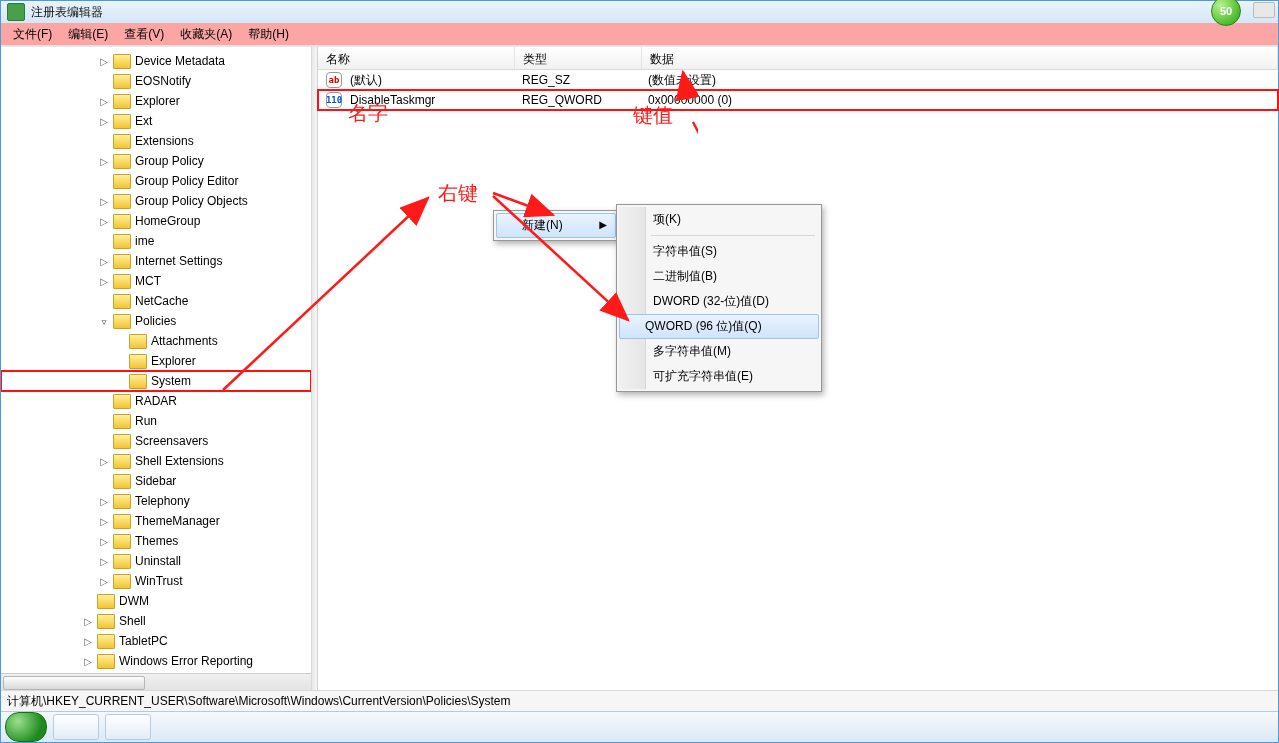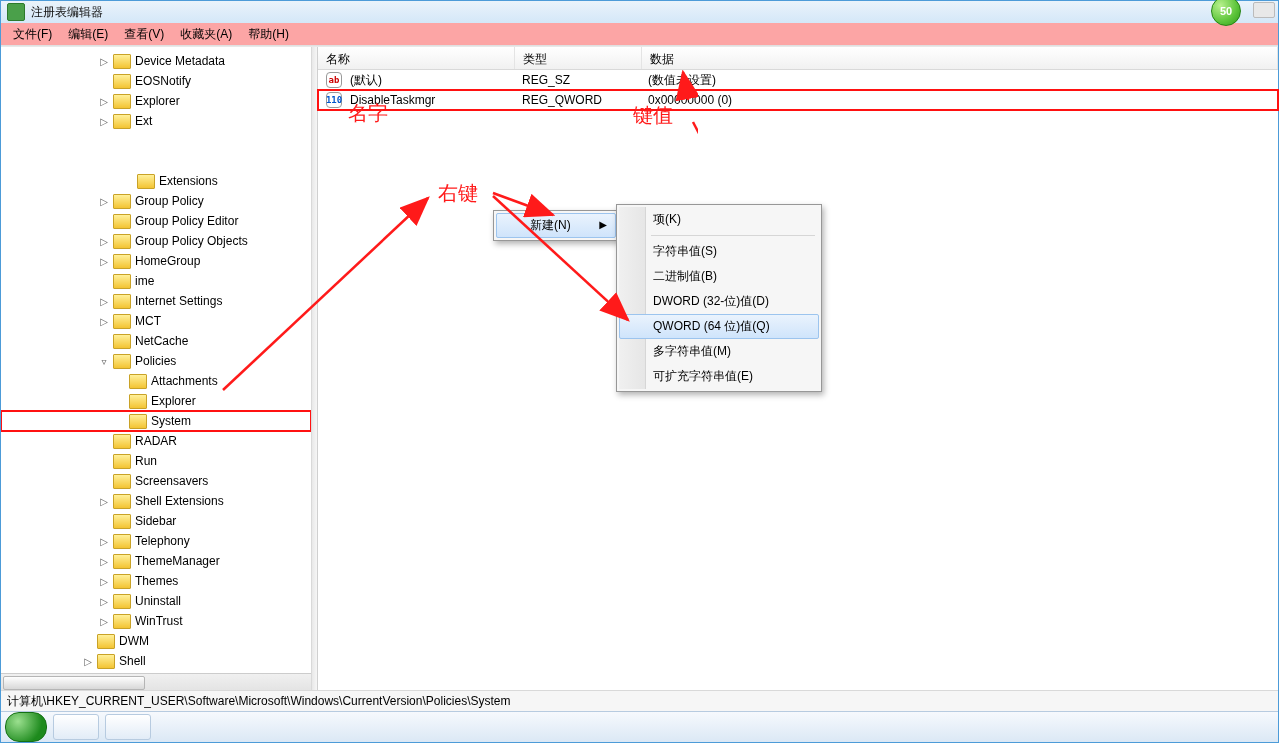--- a/index.html
+++ b/index.html
@@ -31,21 +31,21 @@
 .exp{width:14px;text-align:center;color:#666;font-size:10px;user-select:none}
 .folder-icon{width:16px;height:13px;margin:0 4px 0 2px;background:linear-gradient(to bottom,#fff099,#f3c433);border:1px solid #c9a227;border-radius:1px;flex-shrink:0}
 .statusbar{height:20px;border-top:1px solid #d9d9d9;display:flex;align-items:center;padding:0 6px;font-size:12px;background:#f6f6f6}
 .taskbar{height:30px;background:linear-gradient(to bottom,#f6f9fd,#dbe8f5);border-top:1px solid #b7cbe0;display:flex;align-items:center;padding:0 4px;gap:6px}
 .taskbar .tb-btn{width:44px;height:24px;background:linear-gradient(to bottom,#fff,#e2ecf7);border:1px solid #b7cbe0;border-radius:3px;display:flex;align-items:center;justify-content:center}
 .start-orb{width:40px;height:28px;border-radius:14px;background:radial-gradient(circle at 30% 30%,#9be08f,#1d8a1d 70%);border:1px solid #147014}
 
 .context-menu{position:absolute;background:#f6f6f6;border:1px solid #979797;box-shadow:2px 3px 6px rgba(0,0,0,0.3);padding:2px;font-size:12px;z-index:50}
 .context-menu .gutter{position:absolute;left:2px;top:2px;bottom:2px;width:26px;background:linear-gradient(to right,#f0f0f0,#e6e6e6);border-right:1px solid #d6d6d6}
 .context-menu .mi{position:relative;padding:4px 24px 4px 34px;white-space:nowrap;cursor:default}
-.context-menu .mi.selected{background:linear-gradient(to bottom,#eaf3fd,#cfe4fb);border:1px solid #9cc4ee;padding:3px 23px 3px 33px;border-radius:2px}
+.context-menu .mi.selected{background:linear-gradient(to bottom,#eaf3fd,#cfe4fb);border:1px solid #9cc4ee;padding:3px 23px 3px 25px;border-radius:2px}
 .context-menu .mi .arrow{position:absolute;right:8px;top:5px;font-size:10px}
 .context-menu .sep{height:1px;background:#d6d6d6;margin:3px 4px 3px 32px}
 
 .anno{position:absolute;color:#ff1a1a;font-size:20px;font-family:SimSun,"Microsoft YaHei",sans-serif;pointer-events:none;z-index:60;font-weight:400}
 svg.arrow{position:absolute;pointer-events:none;z-index:55}
 .badge-50{position:absolute;right:38px;top:-4px;width:28px;height:28px;border-radius:50%;background:radial-gradient(circle at 30% 30%,#b7f08c,#5cc43a 60%,#2f9a18);border:1px solid #258514;display:flex;align-items:center;justify-content:center;color:#fff;font-size:11px;font-weight:bold;z-index:40}
 .win-btns{position:absolute;right:4px;top:2px;width:20px;height:14px;background:#e8e8e8;border:1px solid #bbb;border-radius:2px}
 </style>
 </head>
 <body>
@@ -86,21 +86,21 @@
           <div class="node-row" style="padding-left: 96px;">
             <span class="exp">▷</span>
             <span class="folder-icon"></span>
             <span>Explorer</span>
           </div>
           <div class="node-row" style="padding-left: 96px;">
             <span class="exp">▷</span>
             <span class="folder-icon"></span>
             <span>Ext</span>
           </div>
-          <div class="node-row" style="padding-left: 120px; margin-top: 40px;">
+          <div class="node-row" style="padding-left: 96px;">
             <span class="exp"></span>
             <span class="folder-icon"></span>
             <span>Extensions</span>
           </div>
           <div class="node-row" style="padding-left: 96px;">
             <span class="exp">▷</span>
             <span class="folder-icon"></span>
             <span>Group Policy</span>
           </div>
           <div class="node-row" style="padding-left: 96px;">
@@ -268,21 +268,21 @@
           </div>
         </div>
 
         <div class="context-menu" id="submenu" style="left:298px;top:134px;width:200px">
           <div class="gutter"></div>
         <div class="mi"><span>项(K)</span></div>
             <div class="sep"></div>
             <div class="mi"><span>字符串值(S)</span></div>
             <div class="mi"><span>二进制值(B)</span></div>
             <div class="mi"><span>DWORD (32-位)值(D)</span></div>
-            <div class="mi selected"><span>QWORD (64 位)值(Q)</span></div>
+            <div class="mi selected"><span>QWORD (96 位)值(Q)</span></div>
             <div class="mi"><span>多字符串值(M)</span></div>
             <div class="mi"><span>可扩充字符串值(E)</span></div>
           </div>
 
         <div class="anno" style="left:30px;top:30px">名字</div>
         <div class="anno" style="left:120px;top:110px">右键</div>
         <div class="anno" style="left:315px;top:32px">键值</div>
 
         <svg class="arrow" width="700" height="400" style="left:-320px;top:-20px">
           <defs>

